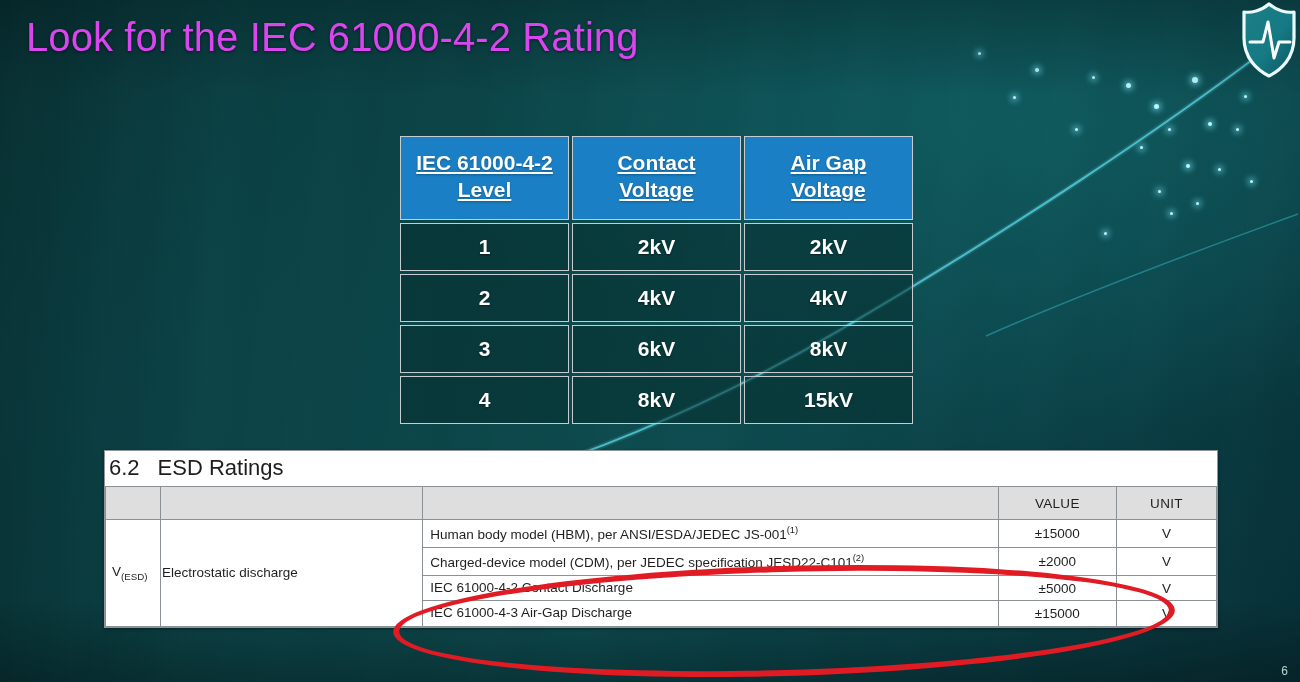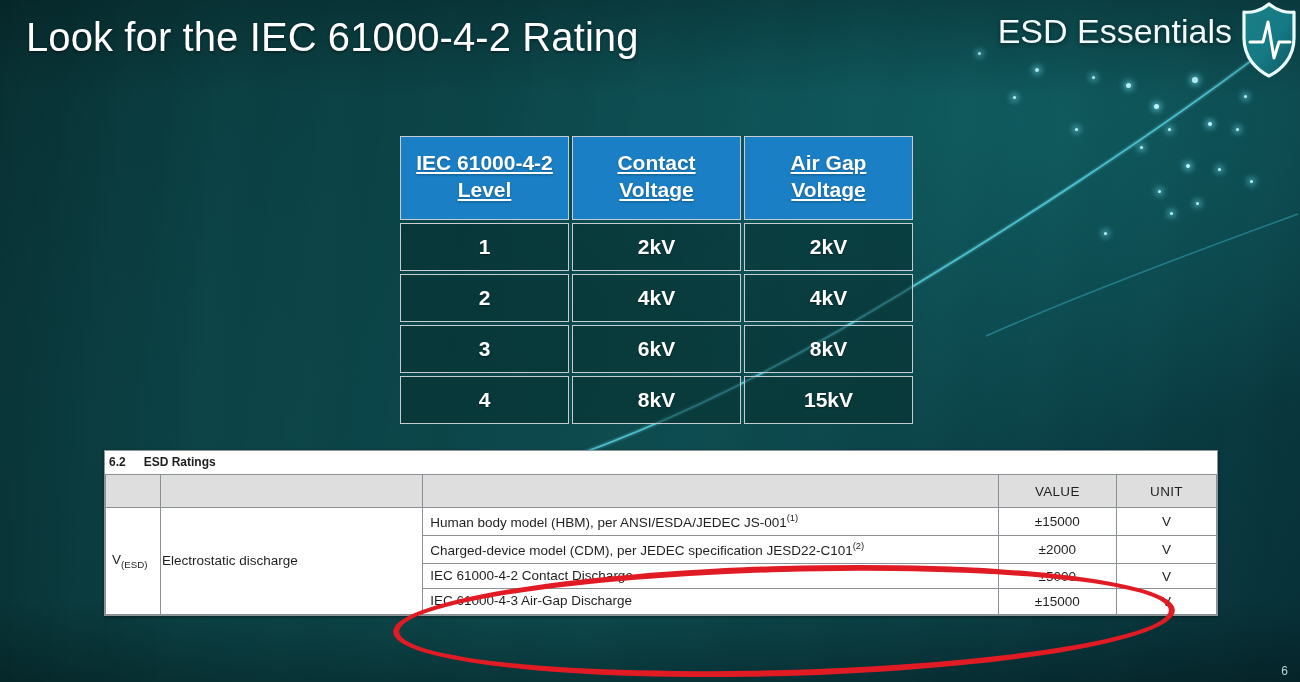--- a/index.html
+++ b/index.html
@@ -60,21 +60,21 @@
     box-shadow: 0 0 6px 2px rgba(120,235,255,0.70);
   }
 
   
   .slide-title {
     position: absolute;
     left: 26px;
     top: 15px;
     font-size: 40px;
     font-weight: 400;
-    color: #ffffff;
+    color: #d946ef;
     letter-spacing: 0.1px;
     text-shadow: 0 1px 3px rgba(0,0,0,0.55);
     white-space: nowrap;
   }
   .brand {
     position: absolute;
     right: 68px;
     top: 12px;
     display: flex;
     align-items: center;
@@ -135,22 +135,22 @@
     width: 1112px;
     background: #ffffff;
     border: 1px solid #8f9699;
     box-shadow: 0 1px 3px rgba(0,0,0,0.45);
   }
   .ds-heading {
     display: flex;
     align-items: baseline;
     gap: 18px;
     padding: 4px 0 5px 4px;
-    font-size: 12px;
-    font-weight: bold;
+    font-size: 22px;
+    font-weight: normal;
     color: #1d1d1d;
     background: #ffffff;
   }
   .ds-table {
     width: 100%;
     border-collapse: collapse;
     table-layout: fixed;
     background: #ffffff;
   }
   .ds-table td, .ds-table th {
@@ -237,23 +237,20 @@
   <div class="dot" style="left:1075px;top:128px;width:3px;height:3px;"></div>
   <div class="dot" style="left:1013px;top:96px;width:3px;height:3px;"></div>
   <div class="dot" style="left:978px;top:52px;width:3px;height:3px;"></div>
   <div class="dot" style="left:1104px;top:232px;width:3px;height:3px;"></div>
   <div class="dot" style="left:1250px;top:180px;width:3px;height:3px;"></div>
 
   <div class="bg-vignette"></div>
 
   <div class="slide-title">Look for the IEC 61000-4-2 Rating</div>
 
-  <div class="brand">
-    <div class="brand-text">ESD Essentials</div>
-  </div>
 
   <svg class="brand-logo" viewBox="0 0 58 76">
     <defs>
       <linearGradient id="shieldFill" x1="0" y1="0" x2="1" y2="1">
         <stop offset="0%" stop-color="#1d7f86"></stop>
         <stop offset="55%" stop-color="#157a84"></stop>
         <stop offset="100%" stop-color="#0d5560"></stop>
       </linearGradient>
     </defs>
     <path d="M29 2 C 21 9, 11 11, 4 10 L 4 36 C 4 56, 17 68, 29 74 C 41 68, 54 56, 54 36 L 54 10 C 47 11, 37 9, 29 2 Z" fill="url(#shieldFill)" stroke="#eafcff" stroke-width="3.2" stroke-linejoin="round"></path>

